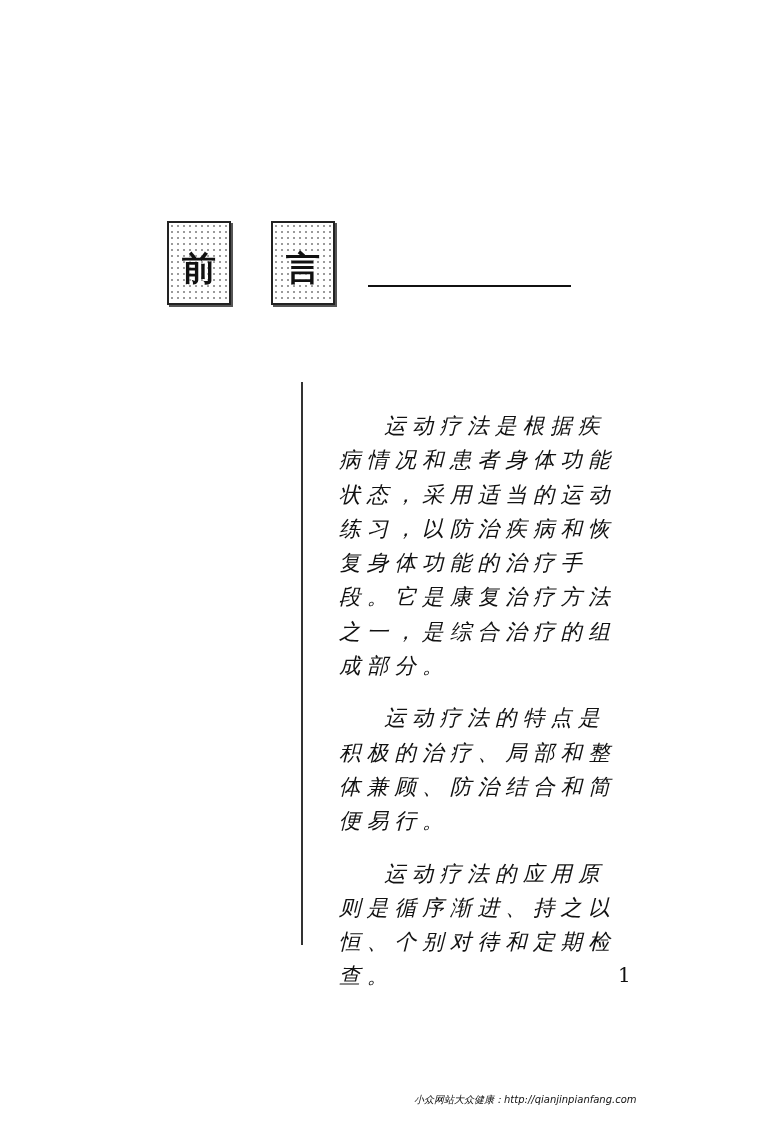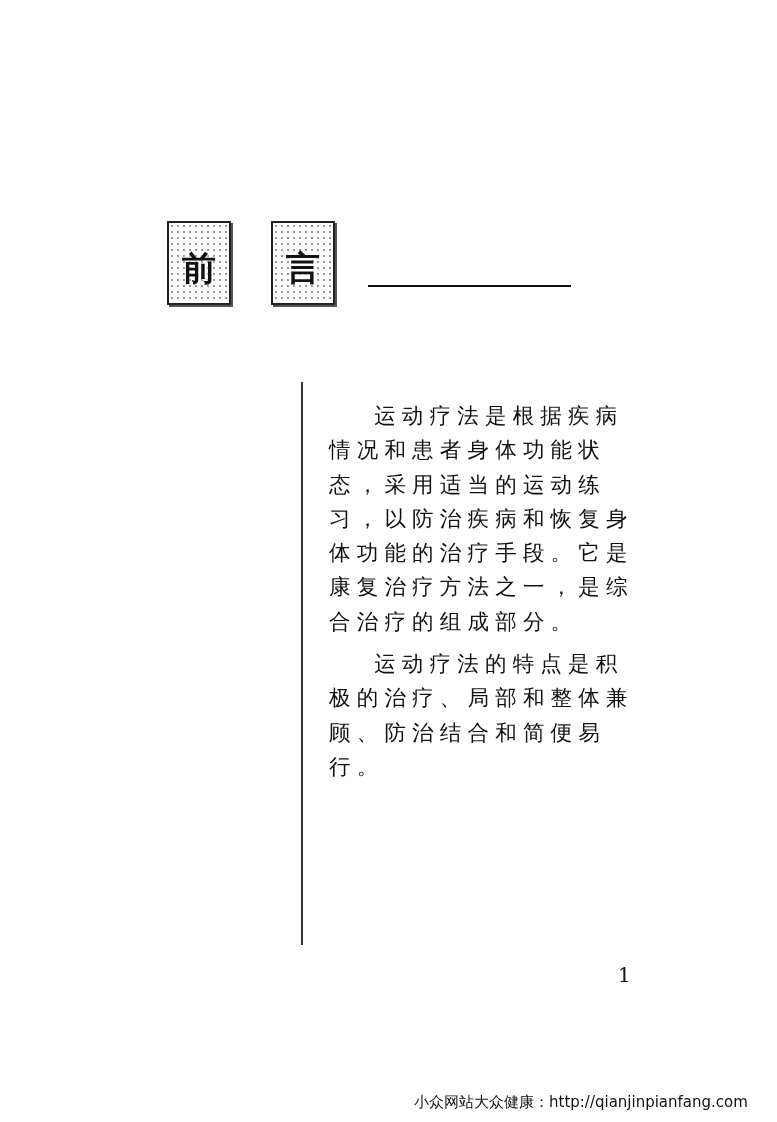--- a/index.html
+++ b/index.html
@@ -15,39 +15,40 @@
   .title-box span { font-size:34px; font-weight:bold; color:#111;
                     margin-top:12px; text-shadow:0 0 2px #fff; }
   #box1 { left:167px; }
   #box2 { left:271px; }
   .title-rule { position:absolute; left:368px; top:285px; width:203px; height:0;
                 border-top:2px solid #111; }
   .vline { position:absolute; left:301px; top:382px; width:0; height:563px;
            border-left:2px solid #333; }
   .body-text { position:absolute; left:321px; top:391px; width:330px;
                font-size:21.5px; line-height:34.3px; letter-spacing:6.2px; }
-  .body-text p { margin:8px; text-indent:2.1em; }
+  .body-text p { margin:18px; text-indent:2.1em;font-style:italic; }
   .page-num { position:absolute; left:618px; top:963px; font-size:20px;
               font-family:"DejaVu Serif", serif; }
-  .footer { position:absolute; left:414px; top:1093px; font-size:15px;
-            font-family:"DejaVu Sans", "Liberation Sans", sans-serif; color:#111; }
+  .footer { position:absolute; left:414px; top:1093px; font-size:10px;
+            font-family:"DejaVu Sans", "Liberation Sans", sans-serif; color:#111;font-style:italic; }
 </style>
 </head>
 <body>
 
 <div class="title-box" id="box1">
   <span>前</span>
 </div>
 <div class="title-box" id="box2">
   <span>言</span>
 </div>
 <div class="title-rule"></div>
 
 <div class="vline"></div>
 
 <div class="body-text">
   <p>运动疗法是根据疾病情况和患者身体功能状态，采用适当的运动练习，以防治疾病和恢复身体功能的治疗手段。它是康复治疗方法之一，是综合治疗的组成部分。</p>
   <p>运动疗法的特点是积极的治疗、局部和整体兼顾、防治结合和简便易行。</p>
+  <p>运动疗法的应用原则是循序渐进、持之以恒、个别对待和定期检查。</p>
 </div>
 
 <div class="page-num">1</div>
 
 <div class="footer">小众网站大众健康：http://qianjinpianfang.com</div>
 
 </body></html>

